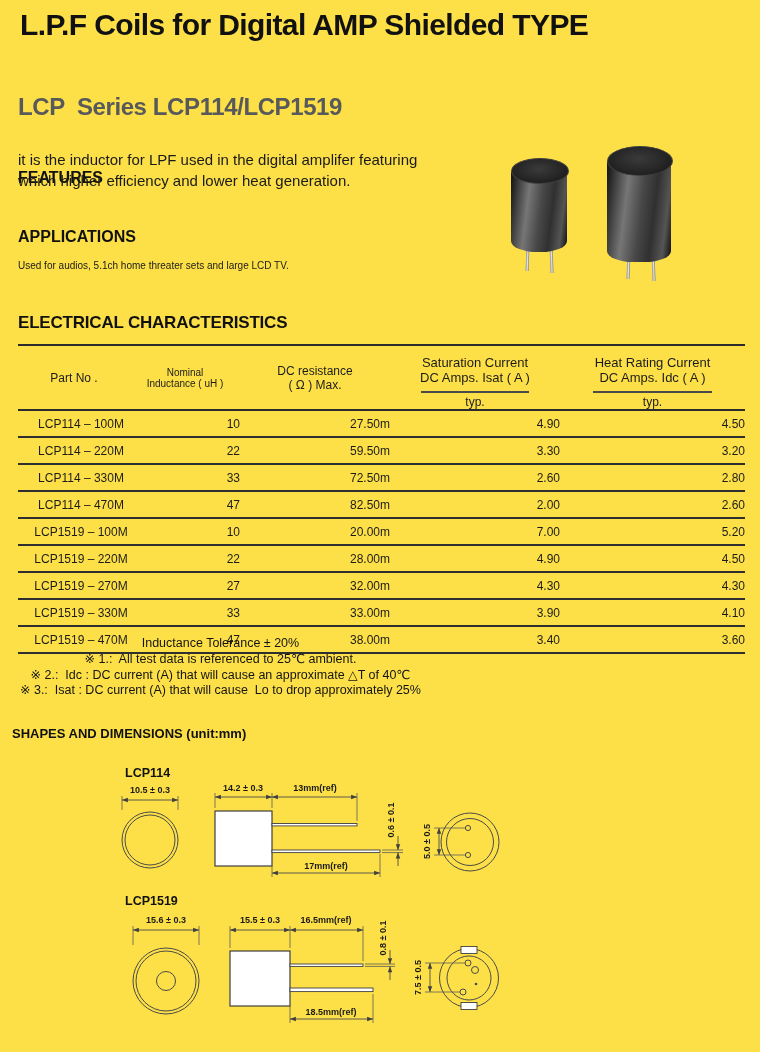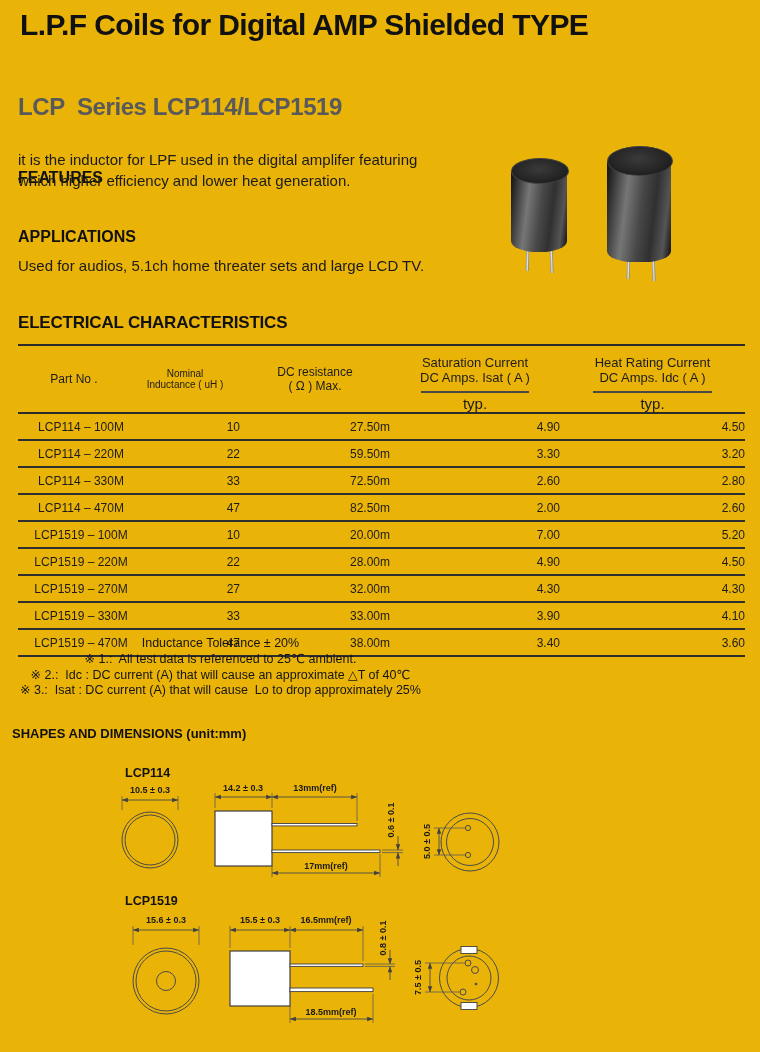--- a/index.html
+++ b/index.html
@@ -1,33 +1,33 @@
 <!DOCTYPE html>
 <html><head>
 <meta charset="utf-8">
 <style>
   html,body{margin:0;padding:0;background:#fff;}
   .page{
-    position:relative;width:760px;height:1052px;background:#eab308;overflow:hidden;
+    position:relative;width:760px;height:1052px;background:#fde047;overflow:hidden;
     font-family:"Liberation Sans","DejaVu Sans",sans-serif;color:#1a1a1a;
   }
   .abs{position:absolute;}
   .page-title{
     left:20px;top:8px;font-size:30px;font-weight:bold;letter-spacing:-0.6px;
     color:#111;white-space:pre;
   }
   .series-heading{
     left:18px;top:93px;font-size:24px;font-weight:bold;letter-spacing:-0.4px;
     color:#58595b;white-space:pre;
   }
   .sec-h{font-size:16px;font-weight:bold;color:#111;}
   .features-h{left:18px;top:127px;margin-top:42px;}
   .features-body{left:18px;top:149px;width:490px;font-size:15px;line-height:21px;white-space:pre-line;}
   .applications-h{left:18px;top:228px;}
-  .applications-body{left:18px;top:256px;width:490px;font-size:15px;line-height:20px;}
+  .applications-body{left:18px;top:256px;width:490px;font-size:10px;line-height:20px;}
   .elec-h{left:18px;top:313px;font-size:17px;letter-spacing:-0.2px;}
 
   
   .cylinder{position:absolute;}
   .cyl-top{
     position:relative;z-index:2;border-radius:50%;
     background:radial-gradient(ellipse at 48% 42%, #3a3a3a 0%, #262626 55%, #141414 100%);
     border:1px solid #404040;
   }
   .cyl-body{
@@ -44,21 +44,21 @@
   
   .spec-table{left:18px;top:344px;width:727px;border-collapse:collapse;table-layout:fixed;}
   .spec-table th,.spec-table td{padding:0;font-weight:normal;color:#1c1c1c;}
   .spec-table thead th{border-bottom:2px solid #2b2b2b;}
   .spec-table{border-top:2px solid #2b2b2b;}
   .spec-table td{border-bottom:2px solid #2f2f2f;text-align:right;font-size:12px;height:25px;}
   .spec-table td.col-part{text-align:center;padding-left:14px;}
   th.h-main{font-size:12px;text-align:center;vertical-align:middle;white-space:pre-line;height:40px;}
   th.h-small{font-size:10px;}
   th.h-cur{font-size:13px;vertical-align:middle;border-bottom:none !important;padding-top:4px;}
-  th.h-typ{font-size:15px;height:16px;vertical-align:top;border-bottom:2px solid #2b2b2b;}
+  th.h-typ{font-size:12px;height:16px;vertical-align:top;border-bottom:2px solid #2b2b2b;}
   .typ-rule{width:64%;margin:1px auto 2px;border-top:2px solid #4a4a4a;height:0;}
 
   
   .notes{left:20px;top:636px;font-size:12.5px;line-height:15.8px;color:#141414;text-align:center;}
   .note-line{white-space:pre;}
 
   .shapes-h{left:12px;top:726px;font-size:13px;}
 
   
   svg .thin{stroke:#4a4a4a;stroke-width:1;fill:none;}

